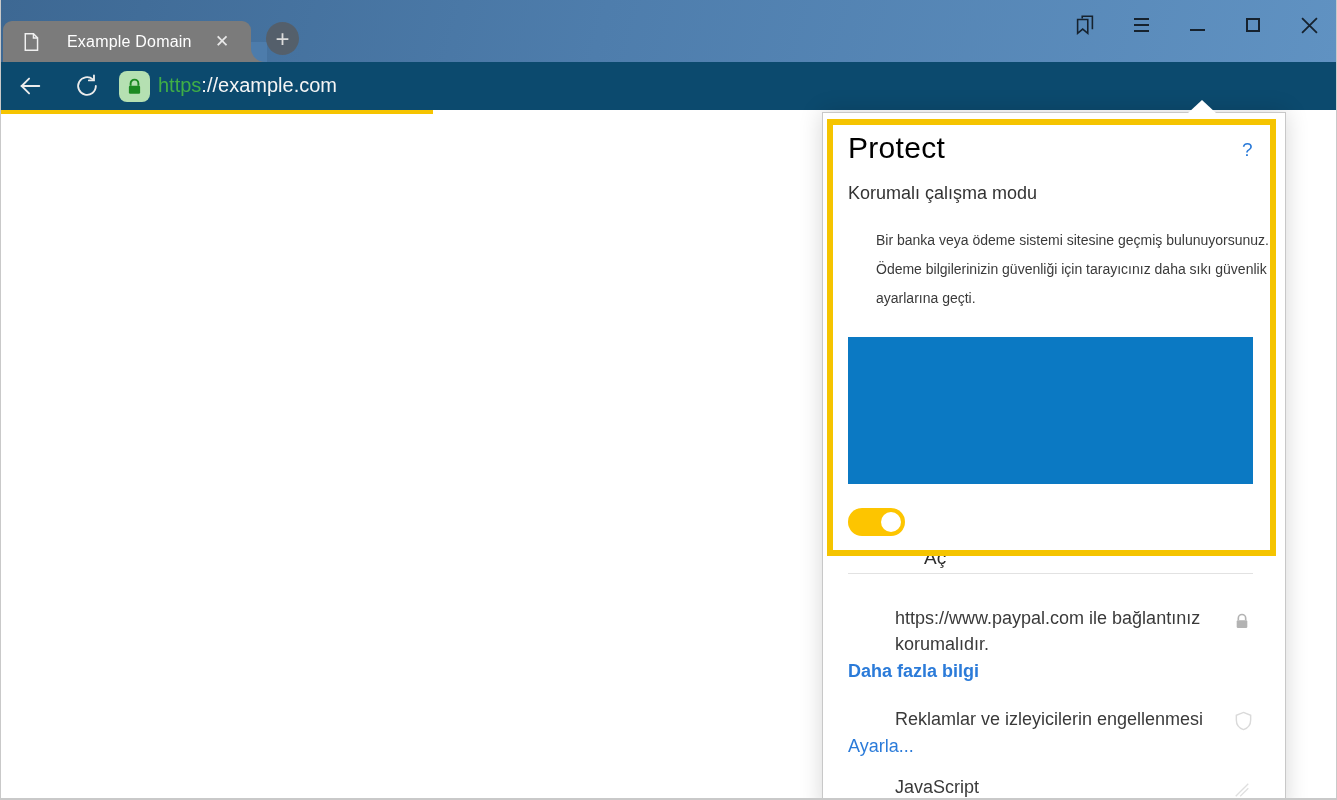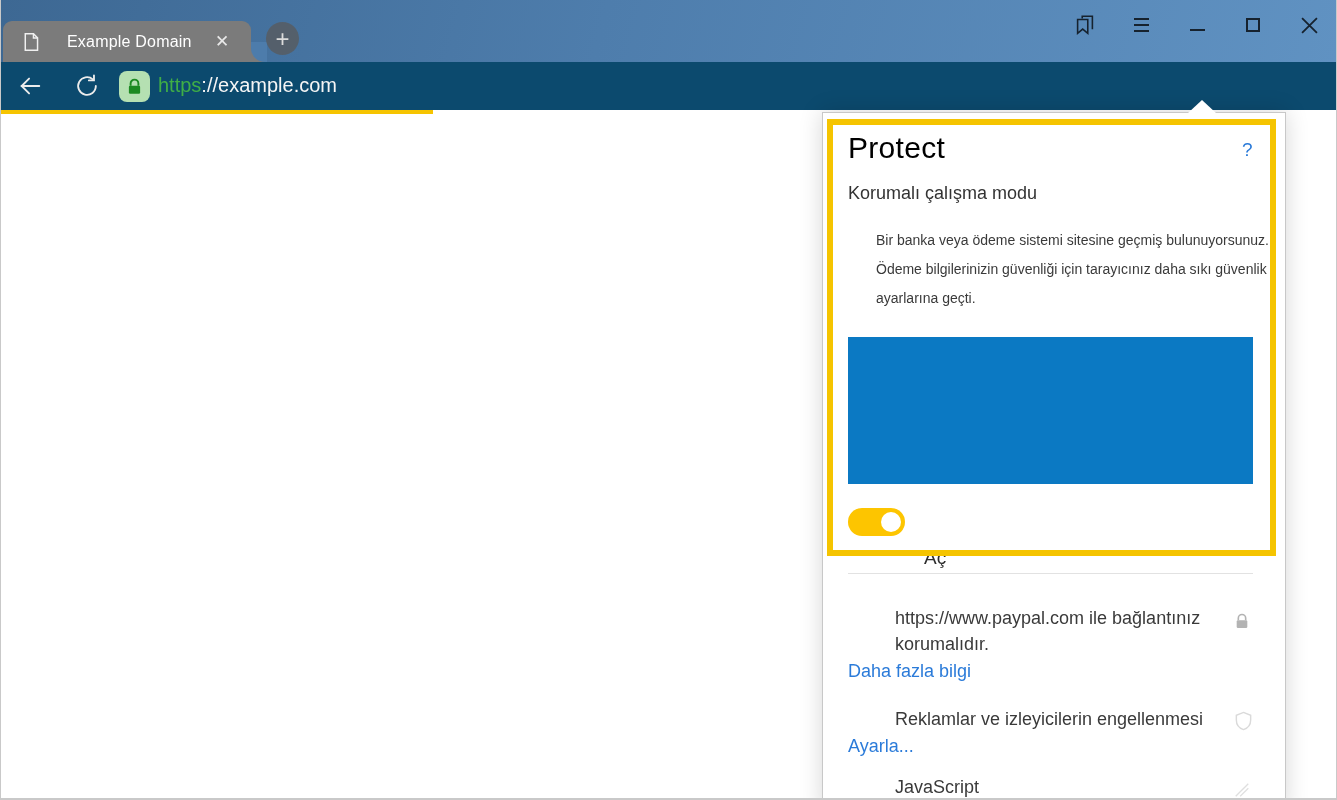--- a/index.html
+++ b/index.html
@@ -74,21 +74,21 @@
   .toggle{position:absolute;left:25px;top:395px;width:57px;height:28px;border-radius:14px;
     background:#fdc500;}
   .toggle .knob{position:absolute;right:4px;top:4px;width:20px;height:20px;border-radius:50%;background:#fff;}
   .toggle-label{position:absolute;left:101px;top:398px;font-size:19px;color:#2e2e2e;margin-top:36px;}
   .popup-divider{position:absolute;left:25px;top:460px;width:405px;height:1px;background:#e2e2e2;}
   .row-text{position:absolute;left:25px;width:335px;font-size:18px;line-height:26px;color:#3a3a3a;margin-left:47px;}
   .row1-text{top:492px;}
   .row2-text{top:593px;width:370px;}
   .row3-text{top:661px;}
   .row-link{position:absolute;left:25px;font-size:18px;color:#2b7bd9;cursor:default;}
-  .row1-link{top:548px;}
+  .row1-link{top:548px;font-weight:bold;}
   .row2-link{top:623px;}
   .row-icon{position:absolute;left:410px;display:flex;}
   .row1-icon{top:498px;color:#b3b3b3;}
   .row2-icon{top:597px;color:#dadada;}
   .row3-icon{top:668px;color:#d8d8d8;opacity:.8;}
 
   
   .frame{position:absolute;inset:0;border-left:1px solid #c9c9c9;border-right:1px solid #c9c9c9;
     border-bottom:2px solid #c9c9c9;pointer-events:none;z-index:100;}
 </style>

